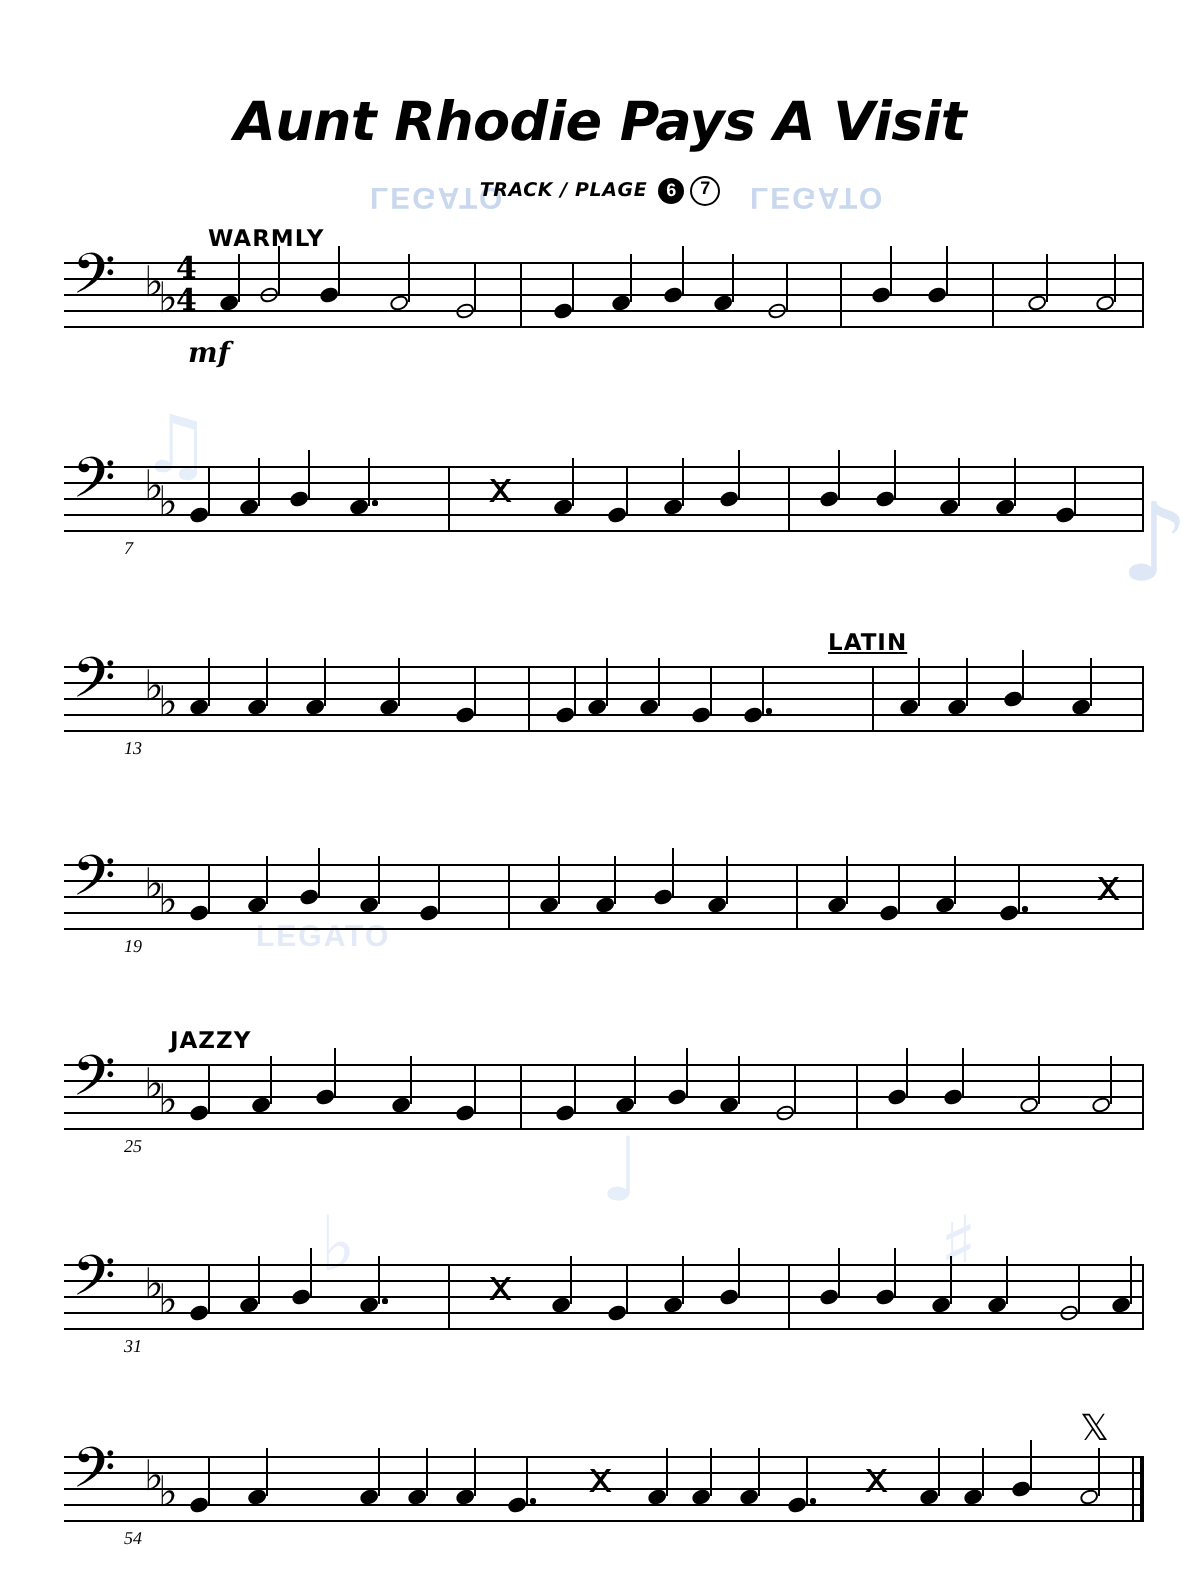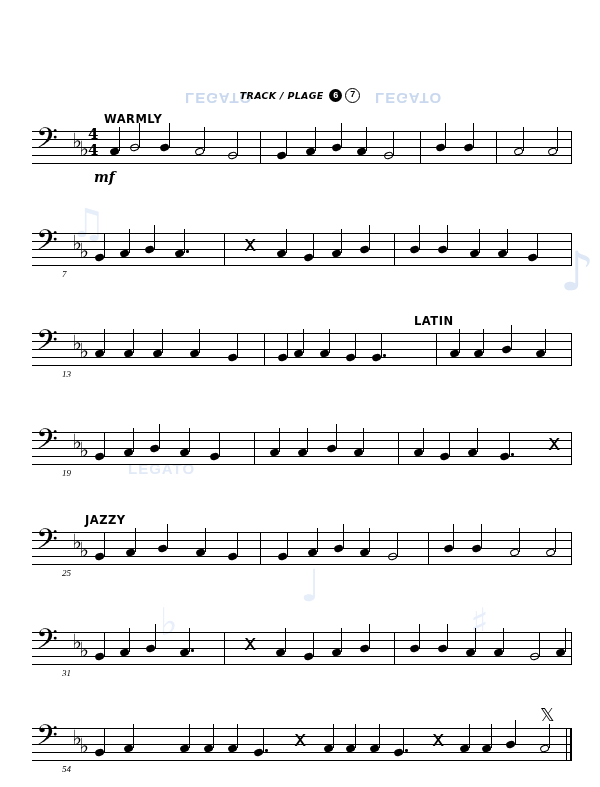--- a/index.html
+++ b/index.html
@@ -220,20 +220,21 @@
 
   <div class="watermark wm-flip" style="left:185px; top:90px;">LEGATO</div>
   <div class="watermark wm-flip" style="left:375px; top:90px;">LEGATO</div>
   <div class="watermark" style="left:128px; top:460px; color:#e2eaf7;">LEGATO</div>
   <div class="wm-big" style="left:560px; top:240px;">♪</div>
   <div class="wm-big" style="left:70px; top:200px; font-size:40px; color:#e6eefa;">♫</div>
   <div class="wm-big" style="left:300px; top:560px; font-size:44px; color:#e6eefa;">♩</div>
   <div class="wm-big" style="left:470px; top:600px; font-size:38px; color:#e8effb;">♯</div>
   <div class="wm-big" style="left:160px; top:600px; font-size:38px; color:#e8effb;">♭</div>
 
+  <div class="title">Aunt Rhodie Pays A Visit</div>
 
   <div class="track-line">
     <span class="track-label">TRACK / PLAGE</span>
     <span class="track-num">6</span><span class="track-num outline">7</span>
   </div>
 
   <div class="system" style="top:131px;">
     <div class="staff">
       <div class="line l0"></div>
         <div class="line l1"></div>
@@ -338,21 +339,21 @@
       <div class="line l0"></div>
         <div class="line l1"></div>
         <div class="line l2"></div>
         <div class="line l3"></div>
         <div class="line l4"></div>
     </div>
     <div class="clef">𝄢</div>
     <div class="keysig" style="left:40px; top:0px;">♭</div>
     <div class="keysig" style="left:47px; top:8px;">♭</div>
     <div class="measure-num" style="left:30px;">13</div>
-    <div class="expr" style="left:382px; top:-19px;">LATIN</div>
+    <div class="expr" style="left:382px; top:-19px;text-decoration:underline;">LATIN</div>
 
     <div class="note filled" style="left:63px; top:17px;"></div>
       <div class="stem" style="left:71.5px; top:-4px;"></div>
     <div class="note filled" style="left:92px; top:17px;"></div>
       <div class="stem" style="left:100.5px; top:-4px;"></div>
     <div class="note filled" style="left:121px; top:17px;"></div>
       <div class="stem" style="left:129.5px; top:-4px;"></div>
     <div class="note filled" style="left:158px; top:17px;"></div>
       <div class="stem" style="left:166.5px; top:-4px;"></div>
     <div class="note filled" style="left:196px; top:21px;"></div>

